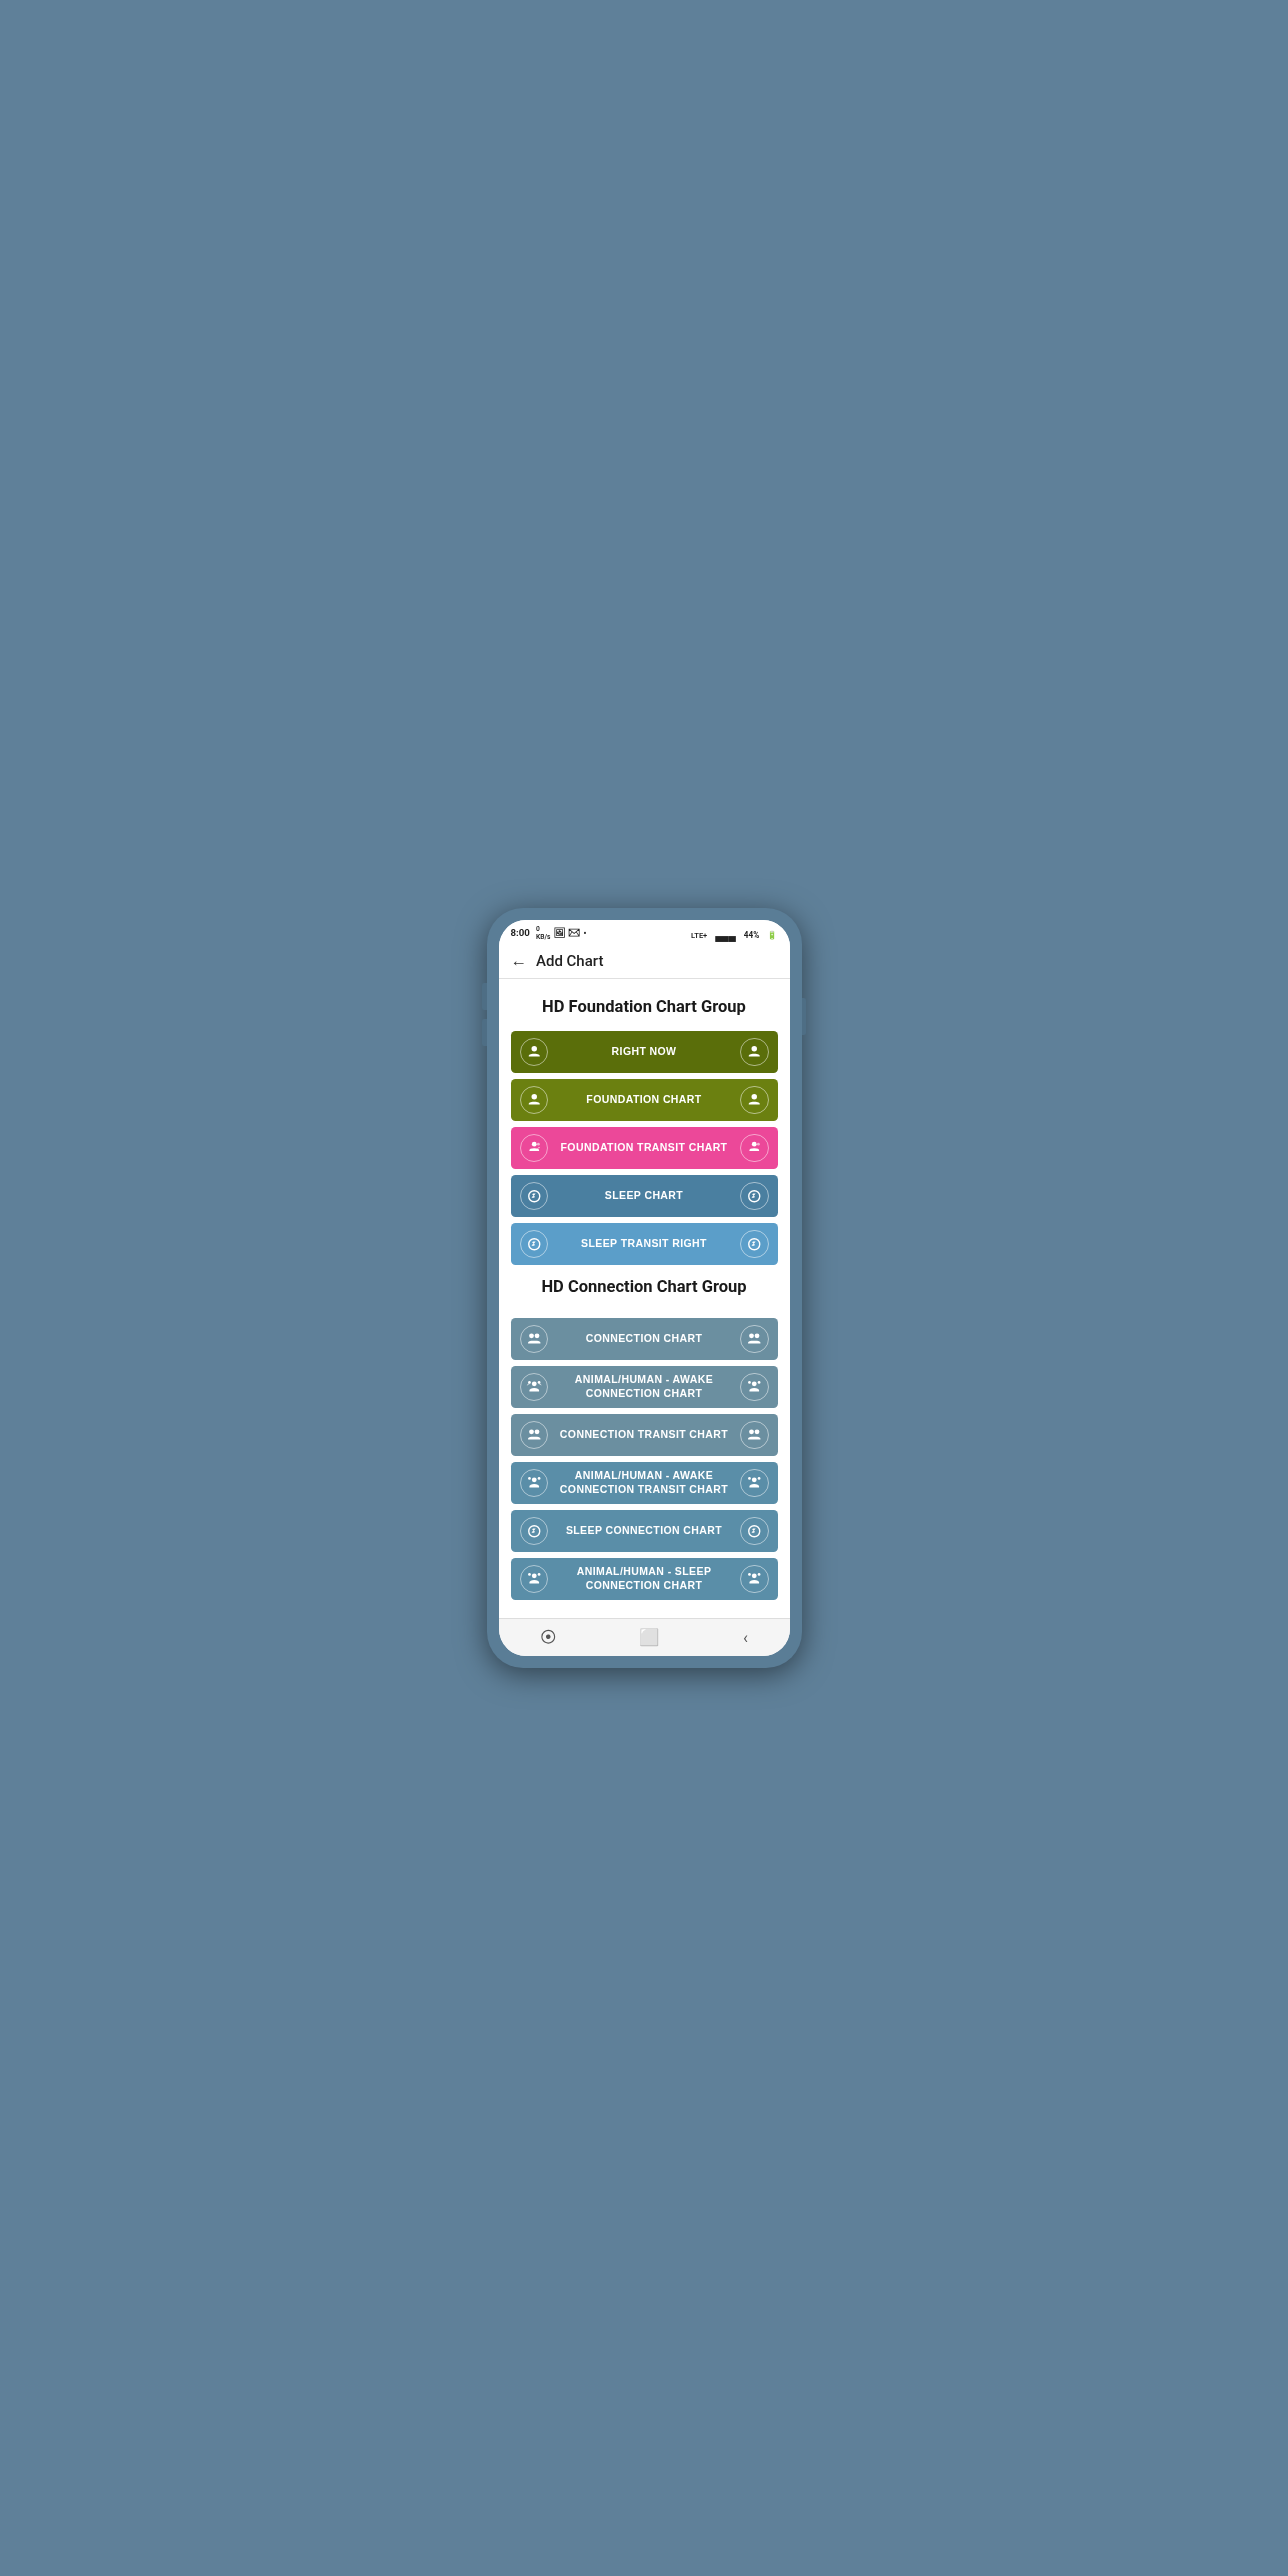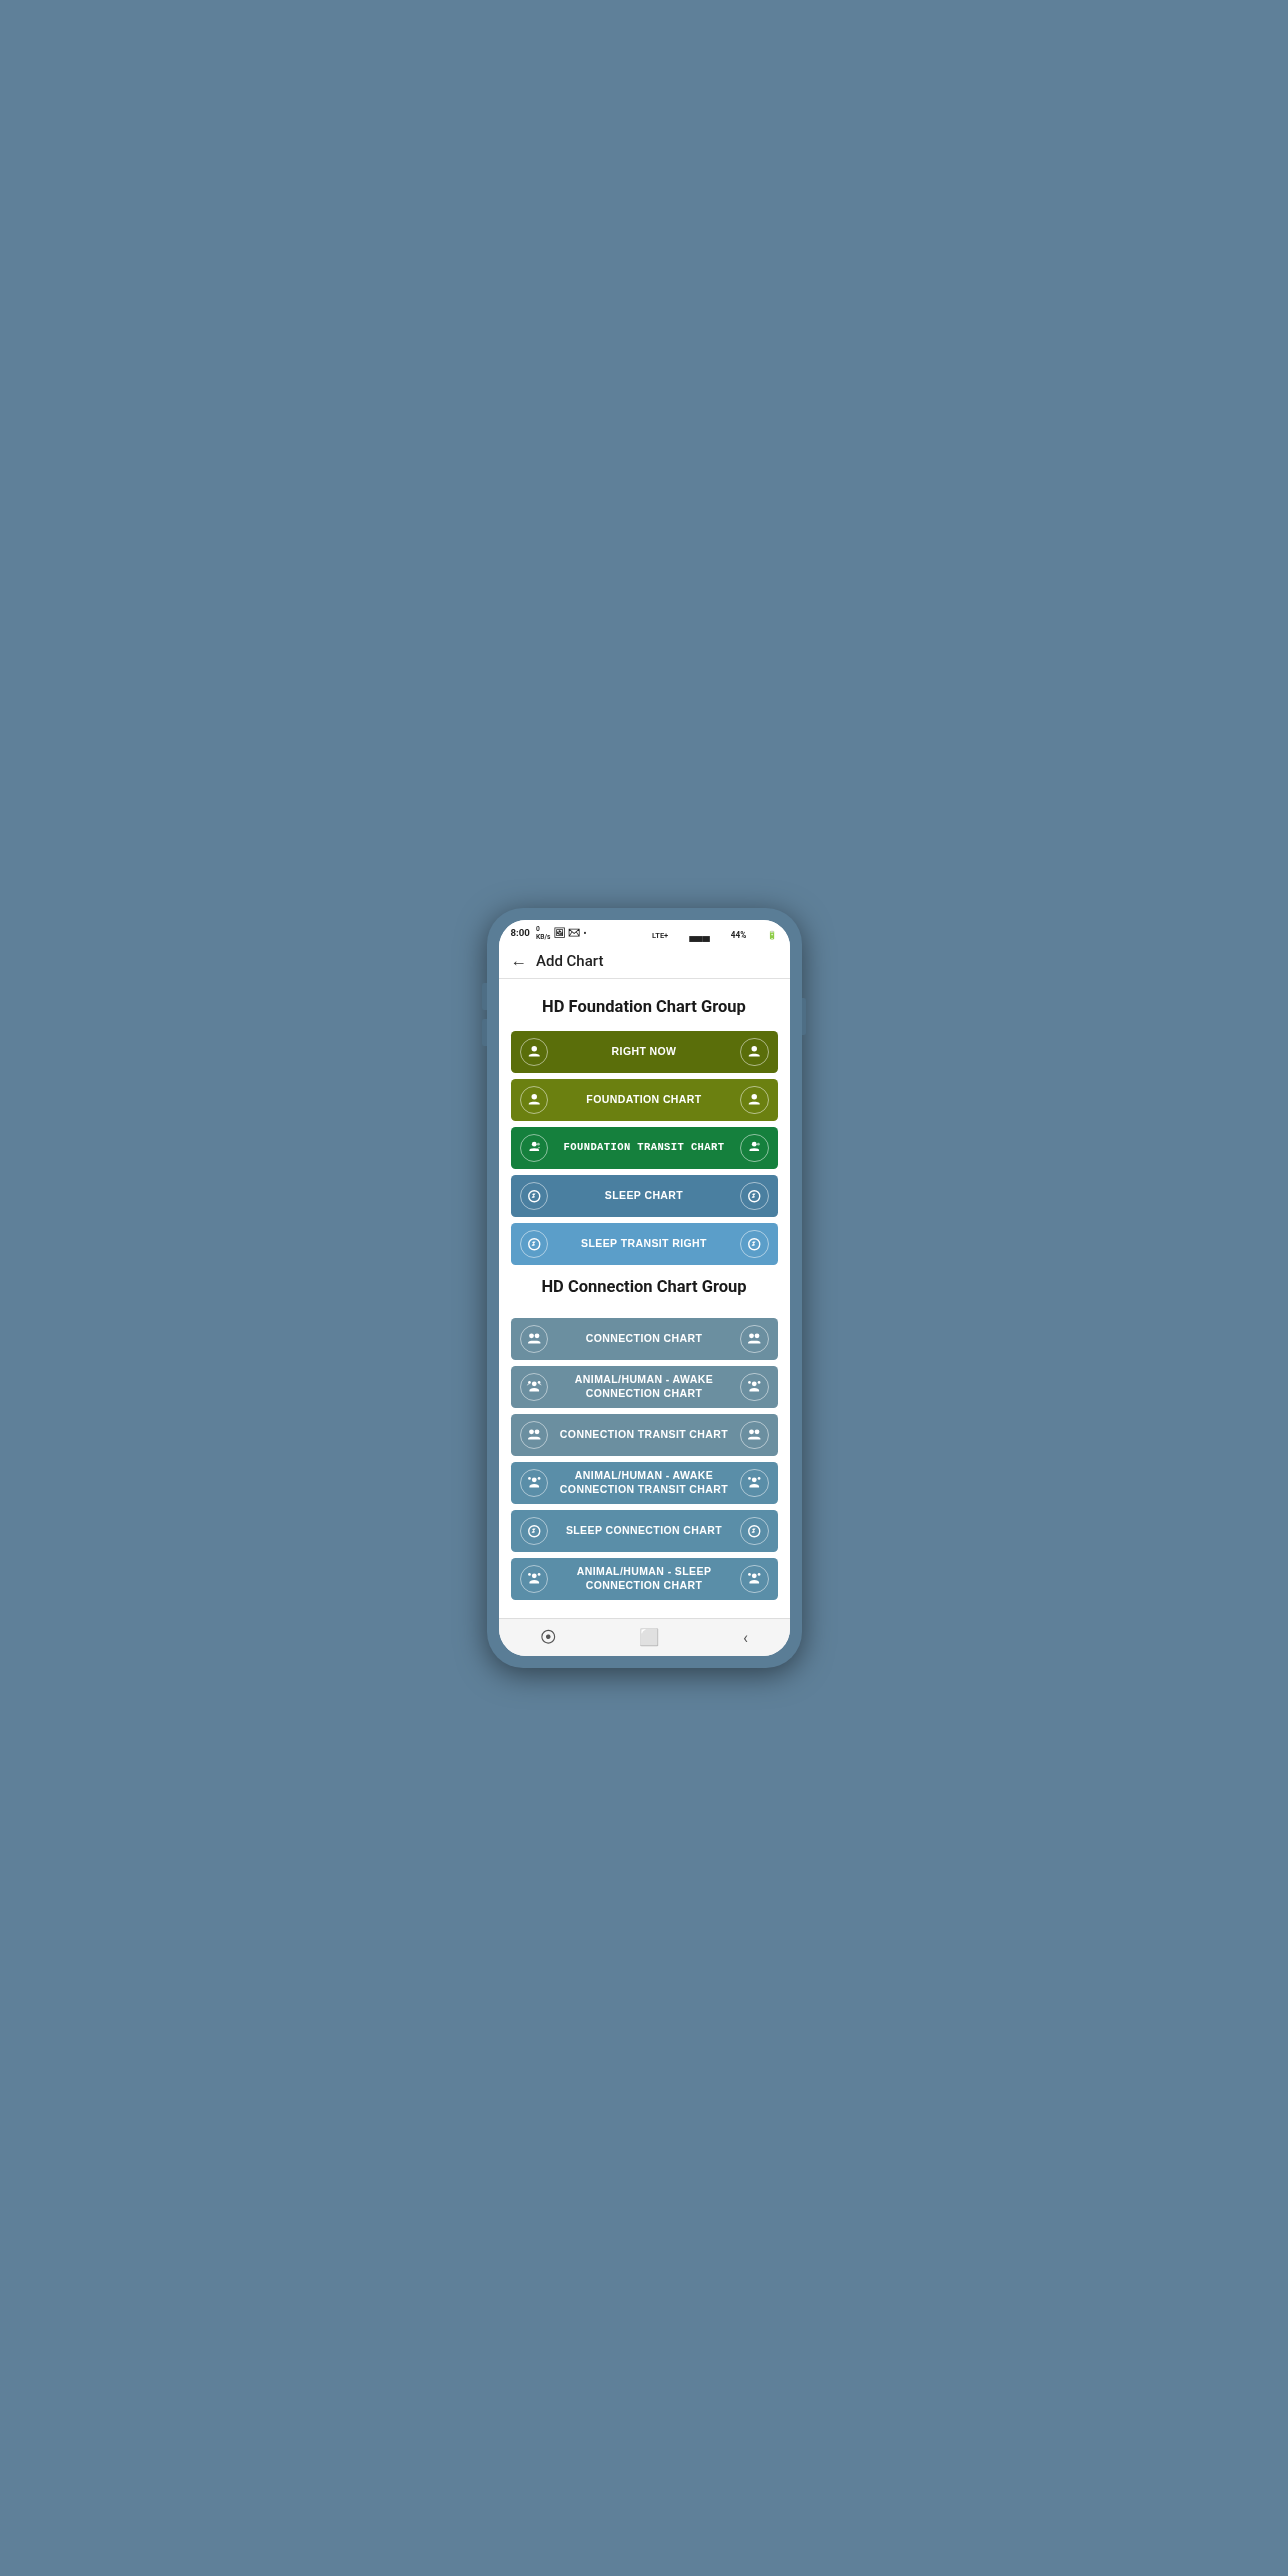--- a/index.html
+++ b/index.html
@@ -42,21 +42,21 @@
 
     .status-left {
       display: flex;
       align-items: center;
       gap: 3px;
     }
 
     .status-right {
       display: flex;
       align-items: center;
-      gap: 21px;
+      gap: 8px;
     }
 
     .status-time {
       font-size: 9.7px;
       font-weight: 700;
     }
 
     
     .app-bar {
       background: #ffffff;
@@ -130,21 +130,21 @@
 
     .icon-circle svg {
       width: 16.5px;
       height: 16.5px;
       fill: #ffffff;
     }
 
     
     .btn-dark-olive { background-color: #5a6e0a; }
     .btn-olive { background-color: #6b8010; }
-    .btn-light-olive { background-color: #15803d; font-family: Liberation Mono, monospace; }
+    .btn-light-olive { background-color: #ec4899; }
     .btn-steel-blue { background-color: #4a7fa0; }
     .btn-light-blue { background-color: #5b9ec9; }
     .btn-gray-blue { background-color: #6b8fa0; }
     .btn-mid-blue { background-color: #5a8ea8; }
 
     .section-gap {
       margin-top: 12px;
       margin-bottom: 22px;
     }
 

